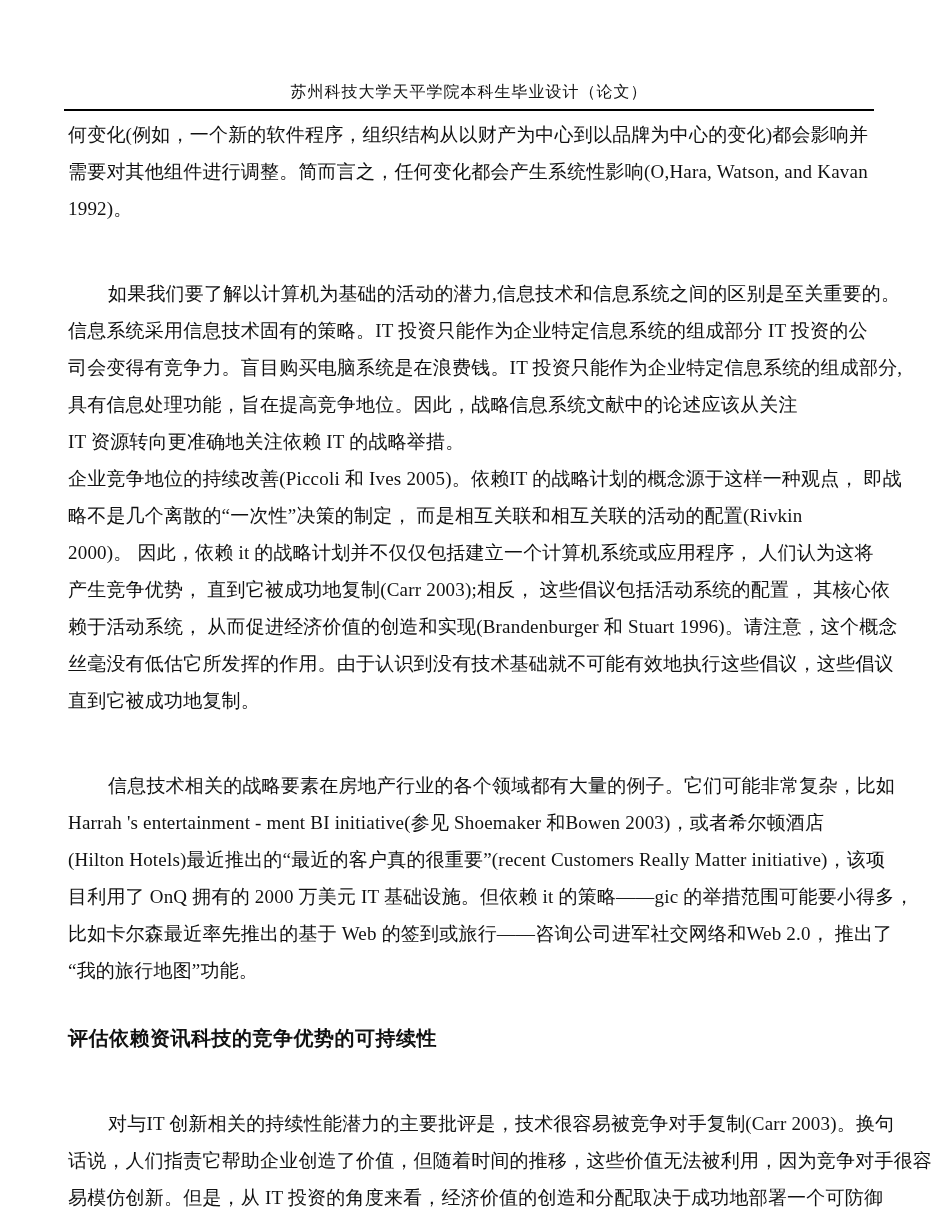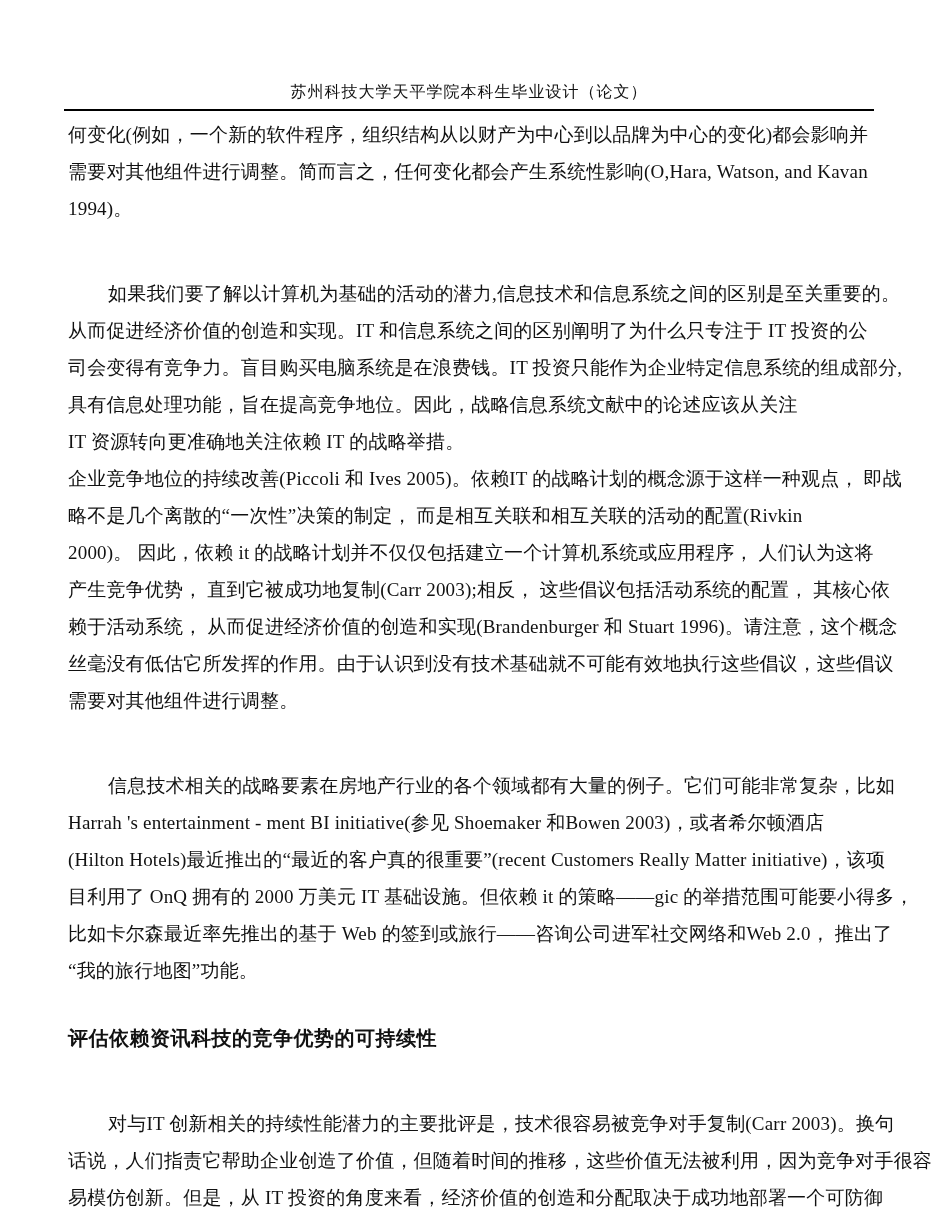--- a/index.html
+++ b/index.html
@@ -64,33 +64,33 @@
 <body>
 
 <div class="page">
   <div>
     <div class="header-title">苏州科技大学天平学院本科生毕业设计（论文）</div>
     <div class="header-rule"></div>
   </div>
   <div class="body-text">
       <div class="line">何变化(例如，一个新的软件程序，组织结构从以财产为中心到以品牌为中心的变化)都会影响并</div>
       <div class="line">需要对其他组件进行调整。简而言之，任何变化都会产生系统性影响(O,Hara, Watson, and Kavan</div>
-      <div class="line">1994)。</div>
+      <div class="line">1992)。</div>
       <div class="line indent">如果我们要了解以计算机为基础的活动的潜力,信息技术和信息系统之间的区别是至关重要的。</div>
-      <div class="line">从而促进经济价值的创造和实现。IT 和信息系统之间的区别阐明了为什么只专注于 IT 投资的公</div>
+      <div class="line">信息系统采用信息技术固有的策略。IT 投资只能作为企业特定信息系统的组成部分 IT 投资的公</div>
       <div class="line">司会变得有竞争力。盲目购买电脑系统是在浪费钱。IT 投资只能作为企业特定信息系统的组成部分,</div>
       <div class="line">具有信息处理功能，旨在提高竞争地位。因此，战略信息系统文献中的论述应该从关注</div>
       <div class="line">IT 资源转向更准确地关注依赖 IT 的战略举措。</div>
       <div class="line">企业竞争地位的持续改善(Piccoli 和 Ives 2005)。依赖IT 的战略计划的概念源于这样一种观点， 即战</div>
       <div class="line">略不是几个离散的“一次性”决策的制定， 而是相互关联和相互关联的活动的配置(Rivkin</div>
       <div class="line">2000)。 因此，依赖 it 的战略计划并不仅仅包括建立一个计算机系统或应用程序， 人们认为这将</div>
       <div class="line">产生竞争优势， 直到它被成功地复制(Carr 2003);相反， 这些倡议包括活动系统的配置， 其核心依</div>
       <div class="line">赖于活动系统， 从而促进经济价值的创造和实现(Brandenburger 和 Stuart 1996)。请注意，这个概念</div>
       <div class="line">丝毫没有低估它所发挥的作用。由于认识到没有技术基础就不可能有效地执行这些倡议，这些倡议</div>
-      <div class="line">需要对其他组件进行调整。</div>
+      <div class="line">直到它被成功地复制。</div>
       <div class="line indent">信息技术相关的战略要素在房地产行业的各个领域都有大量的例子。它们可能非常复杂，比如</div>
       <div class="line">Harrah 's entertainment - ment BI initiative(参见 Shoemaker  和Bowen 2003)，或者希尔顿酒店</div>
       <div class="line">(Hilton Hotels)最近推出的“最近的客户真的很重要”(recent Customers Really Matter initiative)，该项</div>
       <div class="line">目利用了 OnQ  拥有的 2000  万美元 IT  基础设施。但依赖 it  的策略——gic  的举措范围可能要小得多，</div>
       <div class="line">比如卡尔森最近率先推出的基于 Web  的签到或旅行——咨询公司进军社交网络和Web 2.0，  推出了</div>
       <div class="line">“我的旅行地图”功能。</div>
       <div class="line heading">评估依赖资讯科技的竞争优势的可持续性</div>
       <div class="line indent">对与IT  创新相关的持续性能潜力的主要批评是，技术很容易被竞争对手复制(Carr 2003)。换句</div>
       <div class="line">话说，人们指责它帮助企业创造了价值，但随着时间的推移，这些价值无法被利用，因为竞争对手很容</div>
       <div class="line">易模仿创新。但是，从 IT  投资的角度来看，经济价值的创造和分配取决于成功地部署一个可防御</div>

